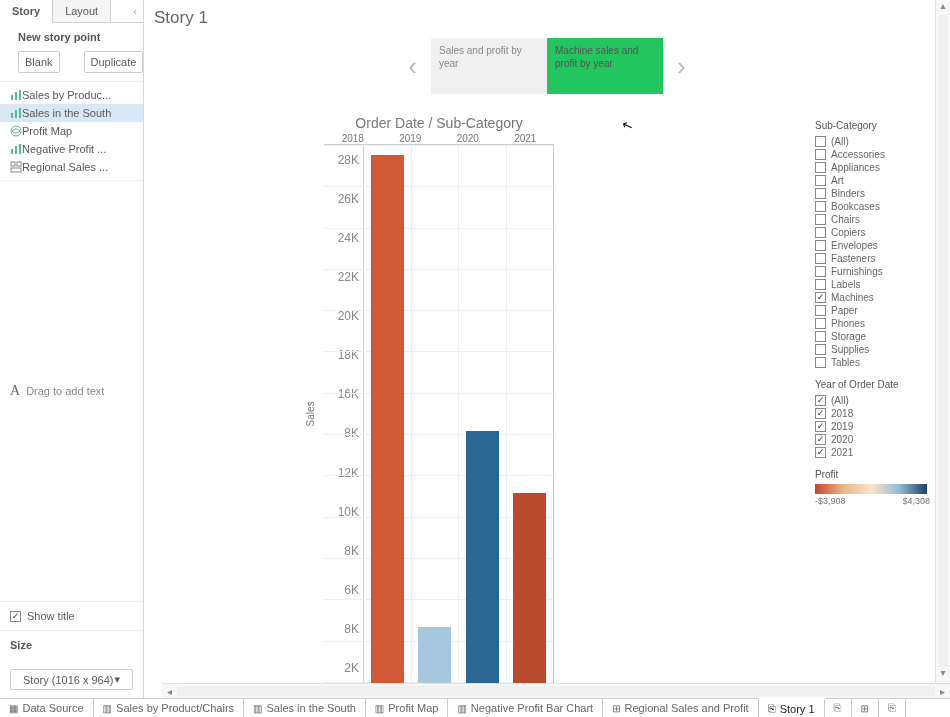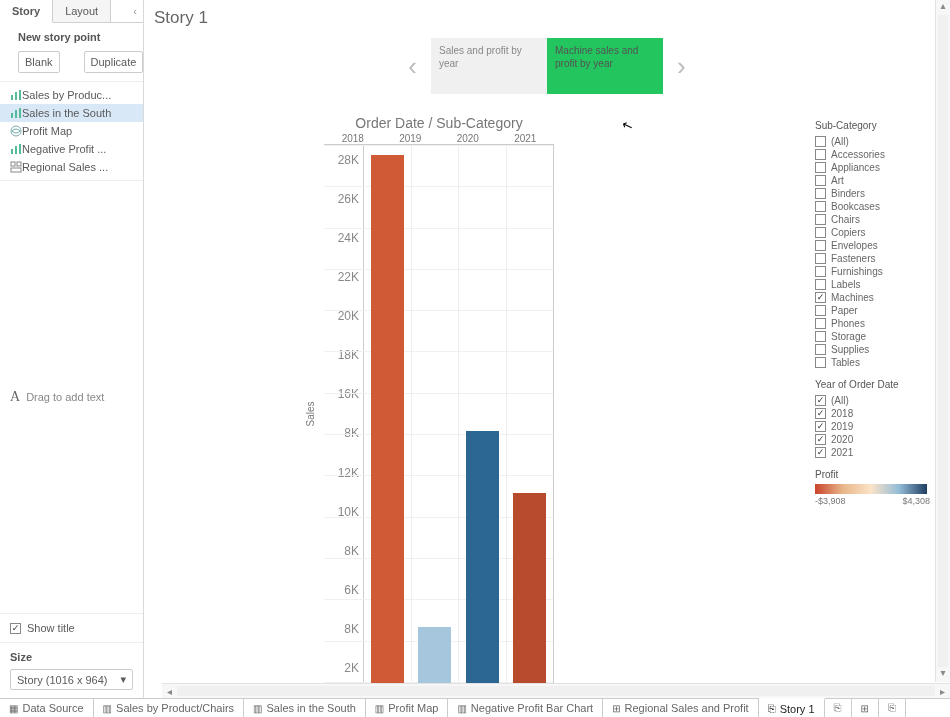--- a/index.html
+++ b/index.html
@@ -14,21 +14,21 @@
   .side-label { font-weight: bold; color: #555; }
   .btn-row { display: flex; gap: 24px; margin-top: 8px; }
   .btn { flex: 1; text-align: center; padding: 4px 6px; border: 1px solid #ccc; border-radius: 2px; cursor: pointer; background: #fff; font-size: 11px; }
   .sheet-list { border-top: 1px solid #eee; padding: 4px 0; }
   .sheet-item { display: flex; align-items: center; padding: 3px 10px; cursor: pointer; }
   .sheet-item.sel { background: #d8e8f7; }
   .sheet-icon { width: 12px; height: 12px; display: inline-block; }
   .drag-area { flex: 1; border-top: 1px solid #eee; display: flex; align-items: center; padding: 10px; color: #888; gap: 6px; }
   .show-title-row { padding: 8px 10px; border-top: 1px solid #eee; display: flex; align-items: center; gap: 6px; }
   .size-sec { padding: 8px 10px; border-top: 1px solid #eee; }
-  .size-drop { margin-top: 6px; padding: 3px 6px; border: 1px solid #ccc; border-radius: 2px; display: flex; justify-content: space-between; align-items: center; cursor: pointer; }
+  .size-drop { margin-top: 18px; padding: 3px 12px; border: 1px solid #ccc; border-radius: 2px; display: flex; justify-content: space-between; align-items: center; cursor: pointer; }
   .canvas { flex: 1; position: relative; overflow: hidden; }
   .story-title { font-size: 17px; color: #666; padding: 8px 10px 0 10px; }
   .nav-strip { display: flex; align-items: center; justify-content: center; gap: 0; margin-top: 10px; }
   .nav-arrow { color: #bbb; font-size: 26px; padding: 0 14px; cursor: pointer; user-select: none; }
   .caption { width: 116px; height: 56px; padding: 6px 8px; font-size: 10px; line-height: 1.3; cursor: pointer; }
   .cap1 { background: #f0f0f0; color: #888; }
   .cap2 { background: #22c55e; color: #555; }
   .chart-wrap { position: absolute; left: 180px; top: 115px; width: 230px; height: 565px; }
   .axis-top1 { text-align: center; font-size: 14px; color: #777; }
   .axis-top2 { display: flex; justify-content: space-around; font-size: 10px; color: #777; margin-top: 2px; }

